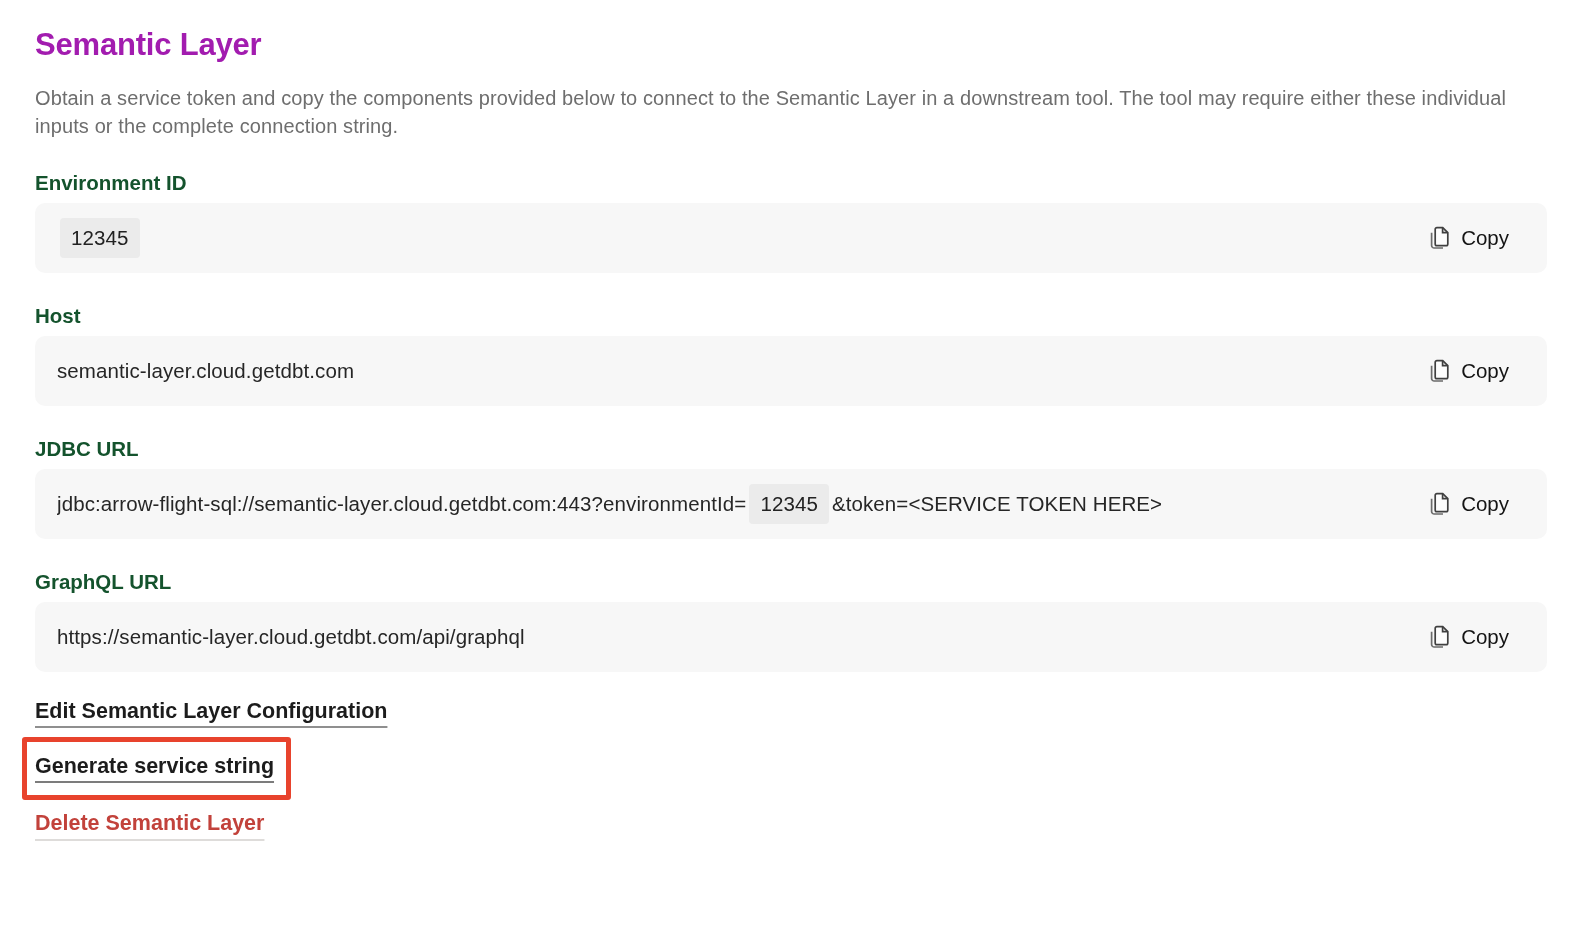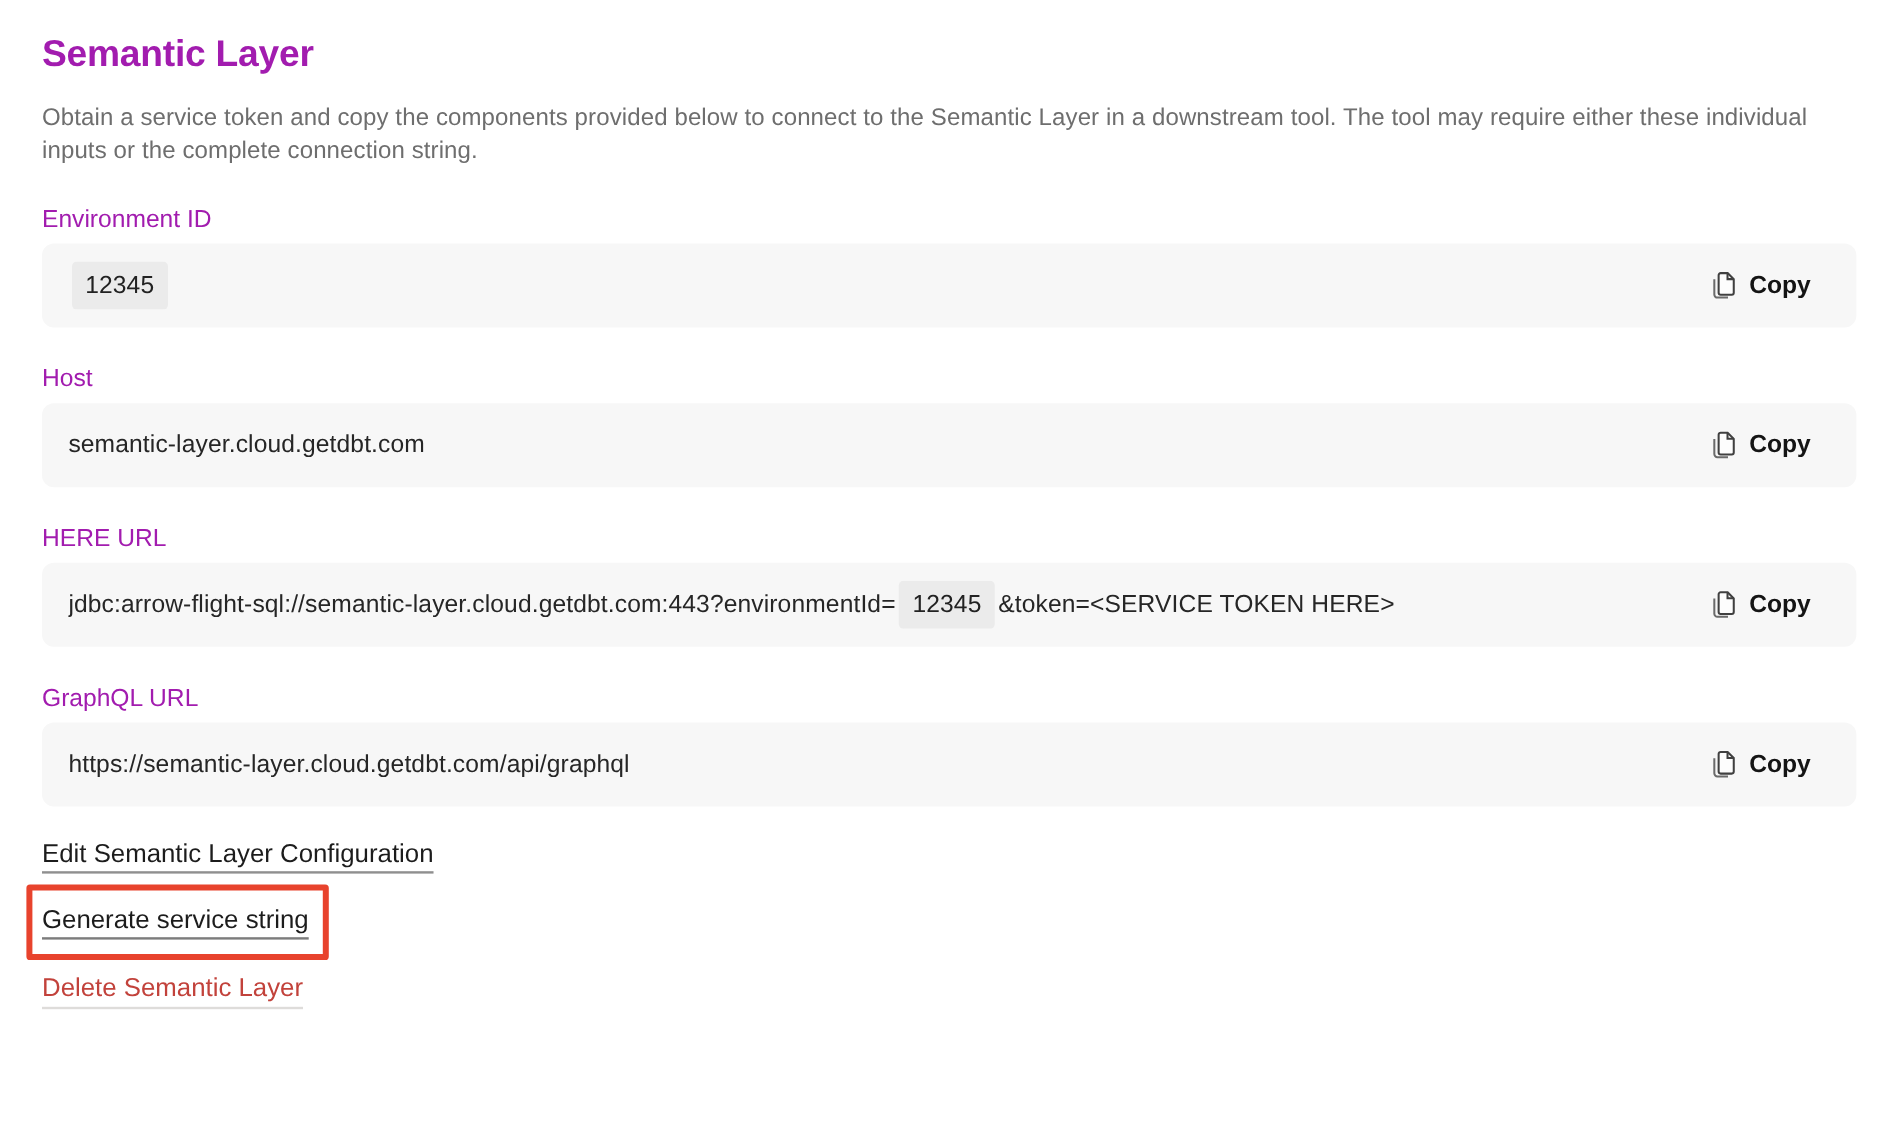--- a/index.html
+++ b/index.html
@@ -18,22 +18,22 @@
   }
   .desc {
     margin: 20px 0 0 0;
     max-width: 1510px;
     font-size: 20px; line-height: 28px;
     color: #6e6e6e; letter-spacing: 0.1px;
   }
 
   .field { margin-top: 30px; }
   .field-label {
-    font-size: 20.5px; line-height: 25px; font-weight: 400;
-    color: #a21caf; margin-bottom: 8px;
+    font-size: 20.5px; line-height: 25px; font-weight: 700;
+    color: #14532d; margin-bottom: 8px;
   }
   .field-row {
     height: 70px; width: 1512px;
     background: var(--row-bg, #f7f7f7);
     border-radius: 10px;
     display: flex; align-items: center; justify-content: space-between;
     padding: 0 38px 0 22px;
   }
   .field-value {
     font-size: 20.5px; color: #262626; letter-spacing: 0.1px;
@@ -45,33 +45,33 @@
     background: var(--highlight-bg, #ebebeb);
     border-radius: 4px;
     padding: 8px 11px;
     margin: 0 3px;
     color: #222222;
     text-align: right;
   }
   .copy-btn {
     display: flex; align-items: center; gap: 12px;
     background: none; border: none; padding: 0; margin-left: 24px;
-    font-family: inherit; font-size: 20.5px; font-weight: 700; color: #141414;
+    font-family: inherit; font-size: 20.5px; font-weight: 400; color: #141414;
     cursor: pointer; flex: 0 0 auto;
   }
   .copy-ic { display: inline-flex; }
 
   .note {
     margin: 28px 0 0 0;
     font-size: 21px; line-height: 26px; color: #1f1f1f;
   }
 
   .link {
     display: block; width: fit-content;
-    font-size: 21.5px; line-height: 27px; font-weight: 400;
+    font-size: 21.5px; line-height: 27px; font-weight: 700;
     color: #1c1c1c; text-decoration: underline;
     text-decoration-thickness: 2px; text-underline-offset: 8px;
     text-decoration-color: #8f8f8f;
     cursor: pointer;
   }
   .link-edit { margin-top: 26px; }
   .annotation-box {
     width: fit-content;
     margin: 12px 0 0 -13px;
     border: 5px solid var(--annotation-red, #e8432d);
@@ -130,21 +130,21 @@
             <path d="M9.9 2.6 h5.8 l5.1 5.1 v11.3 a1.7 1.7 0 0 1 -1.7 1.7 h-9.2 a1.7 1.7 0 0 1 -1.7 -1.7 v-14.7 a1.7 1.7 0 0 1 1.7 -1.7 z" fill="#fdfdfd" stroke="#404040" stroke-width="1.7"></path>
             <path d="M15.6 2.8 v4.8 h5.1" fill="none" stroke="#404040" stroke-width="1.7"></path>
           </svg>
         </span>
         <span>Copy</span>
       </button>
     </div>
   </section>
 
   <section class="field">
-    <div class="field-label">HERE URL</div>
+    <div class="field-label">JDBC URL</div>
     <div class="field-row">
       <div class="field-value">
         <span>jdbc:arrow-flight-sql://semantic-layer.cloud.getdbt.com:443?environmentId=</span>
         <span class="hl">12345</span>
         <span>&amp;token=&lt;SERVICE TOKEN HERE&gt;</span>
       </div>
       <button class="copy-btn">
         <span class="copy-ic">
           <svg width="22" height="26" viewBox="0 0 22 26">
             <path d="M4.6 7.8 v12.6 a2.6 2.6 0 0 0 2.6 2.6 h8.8" fill="none" stroke="#6b6b6b" stroke-width="1.7"></path>

